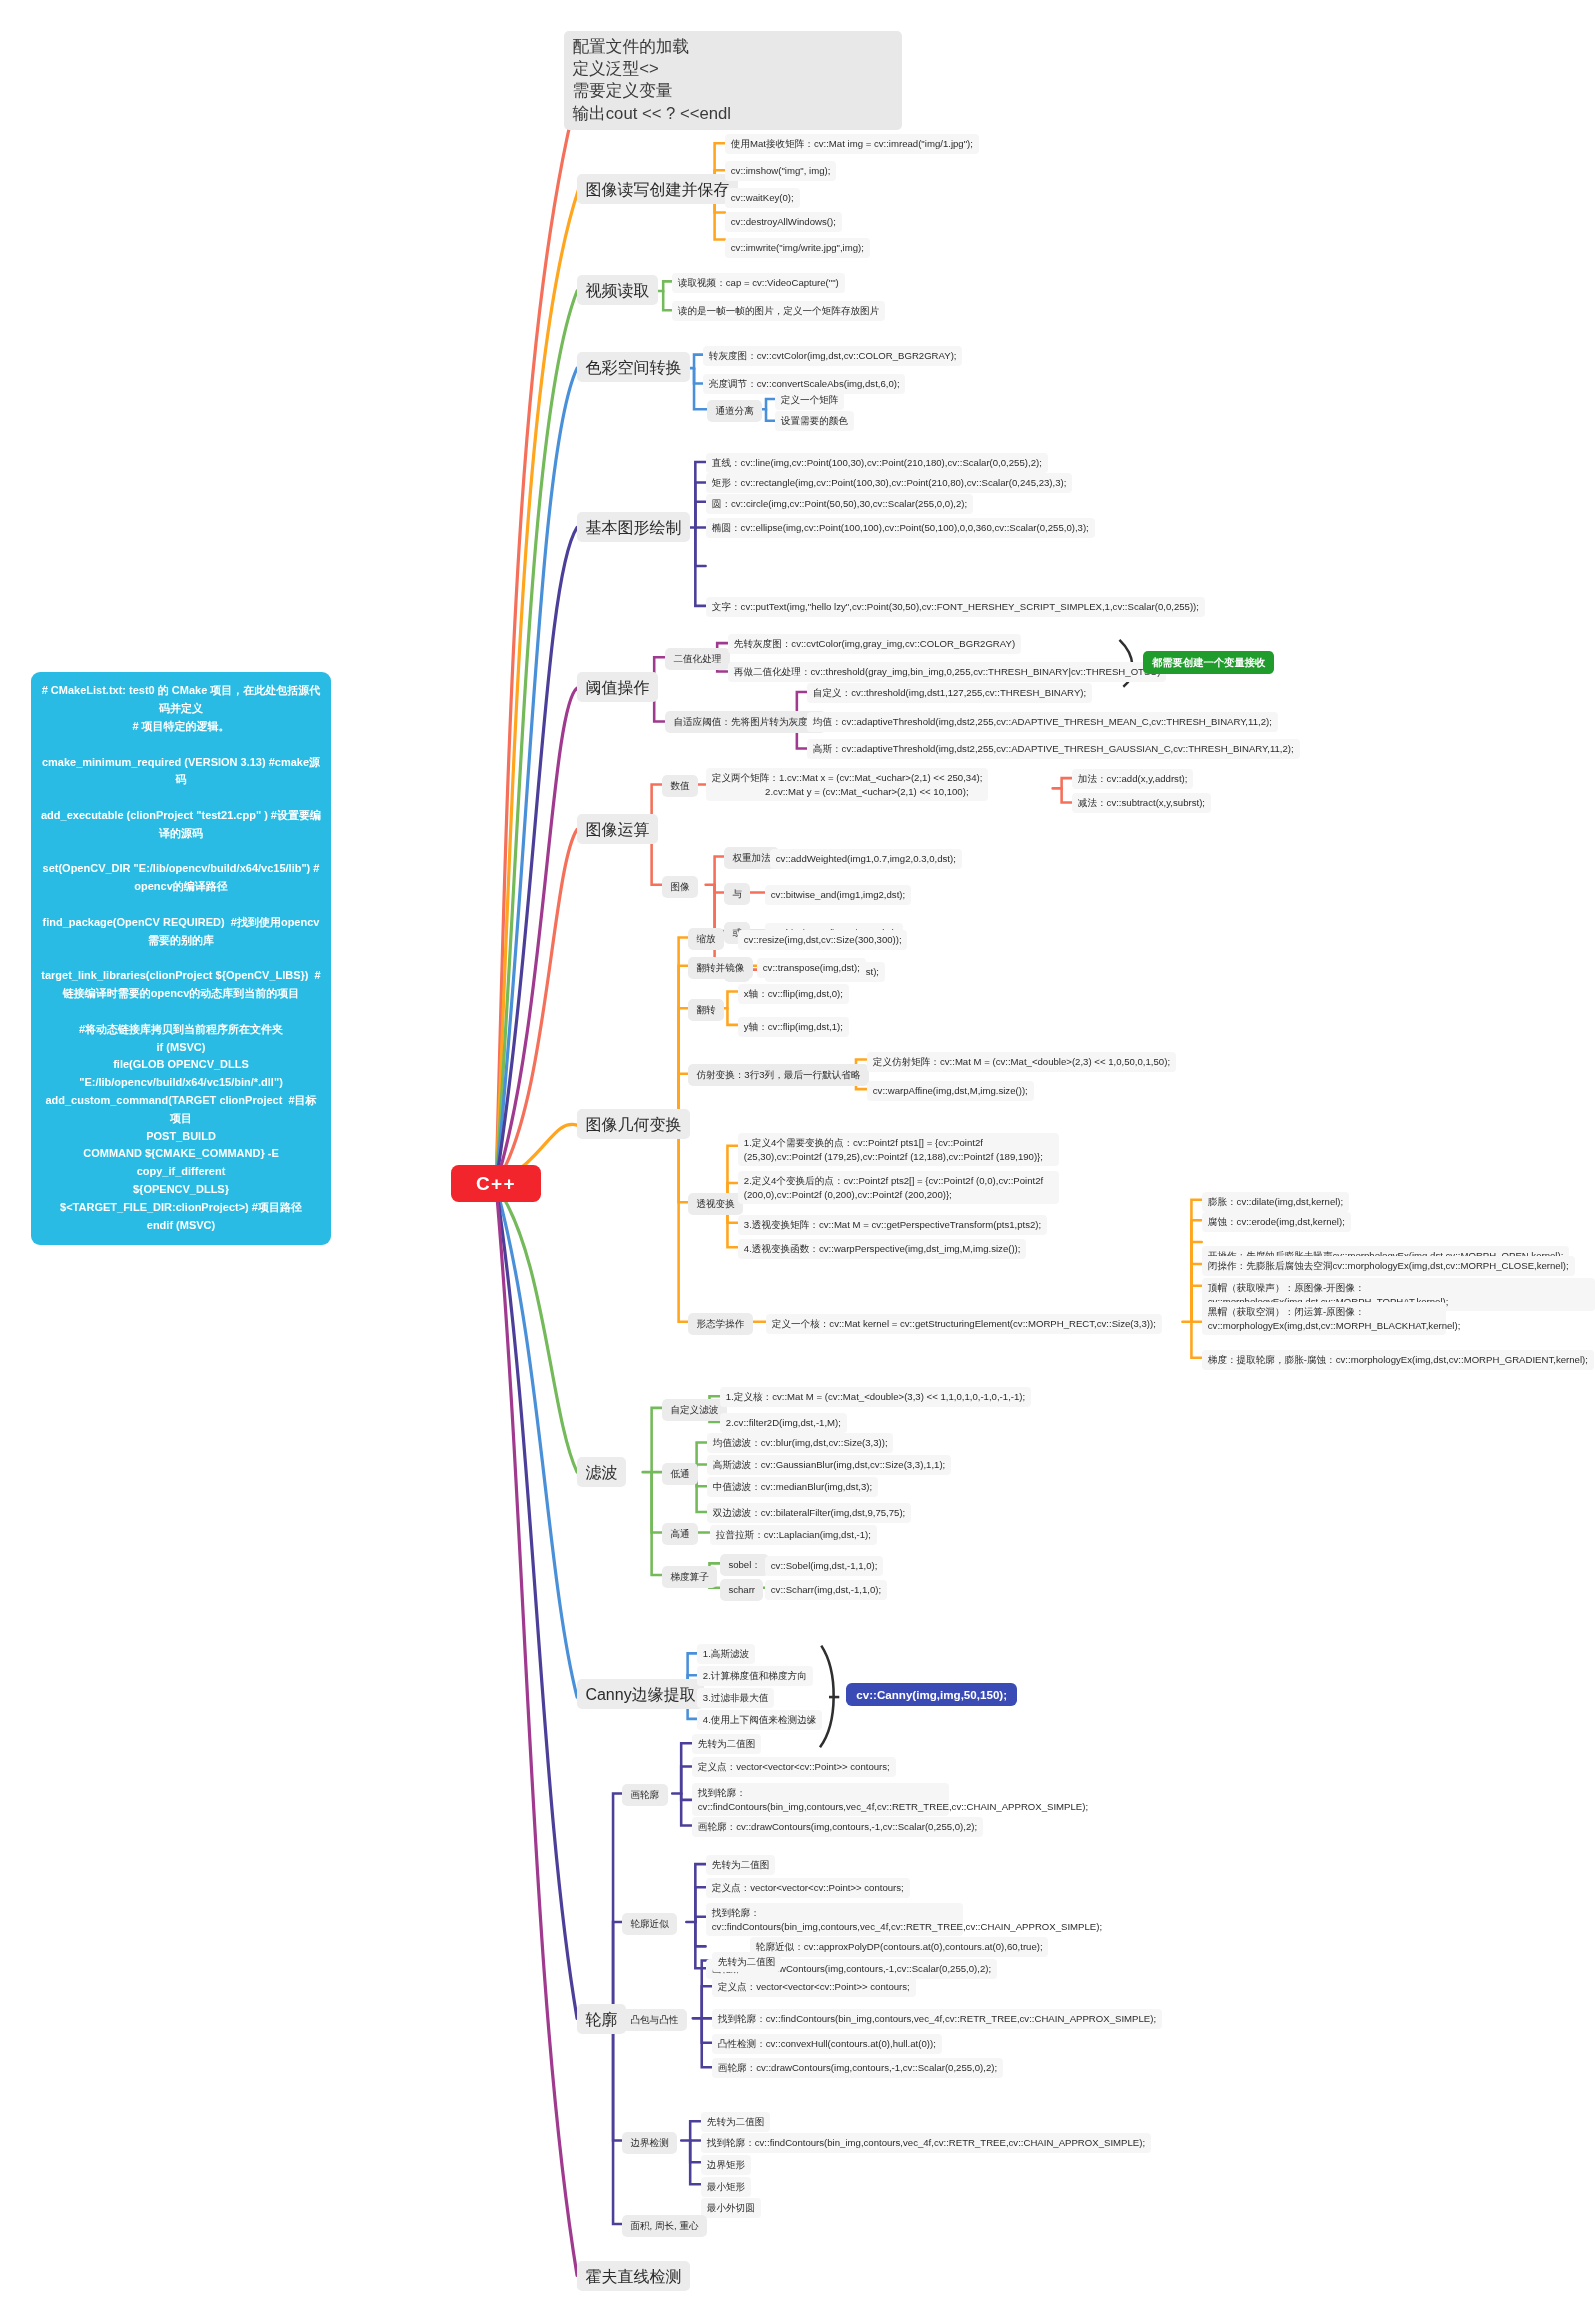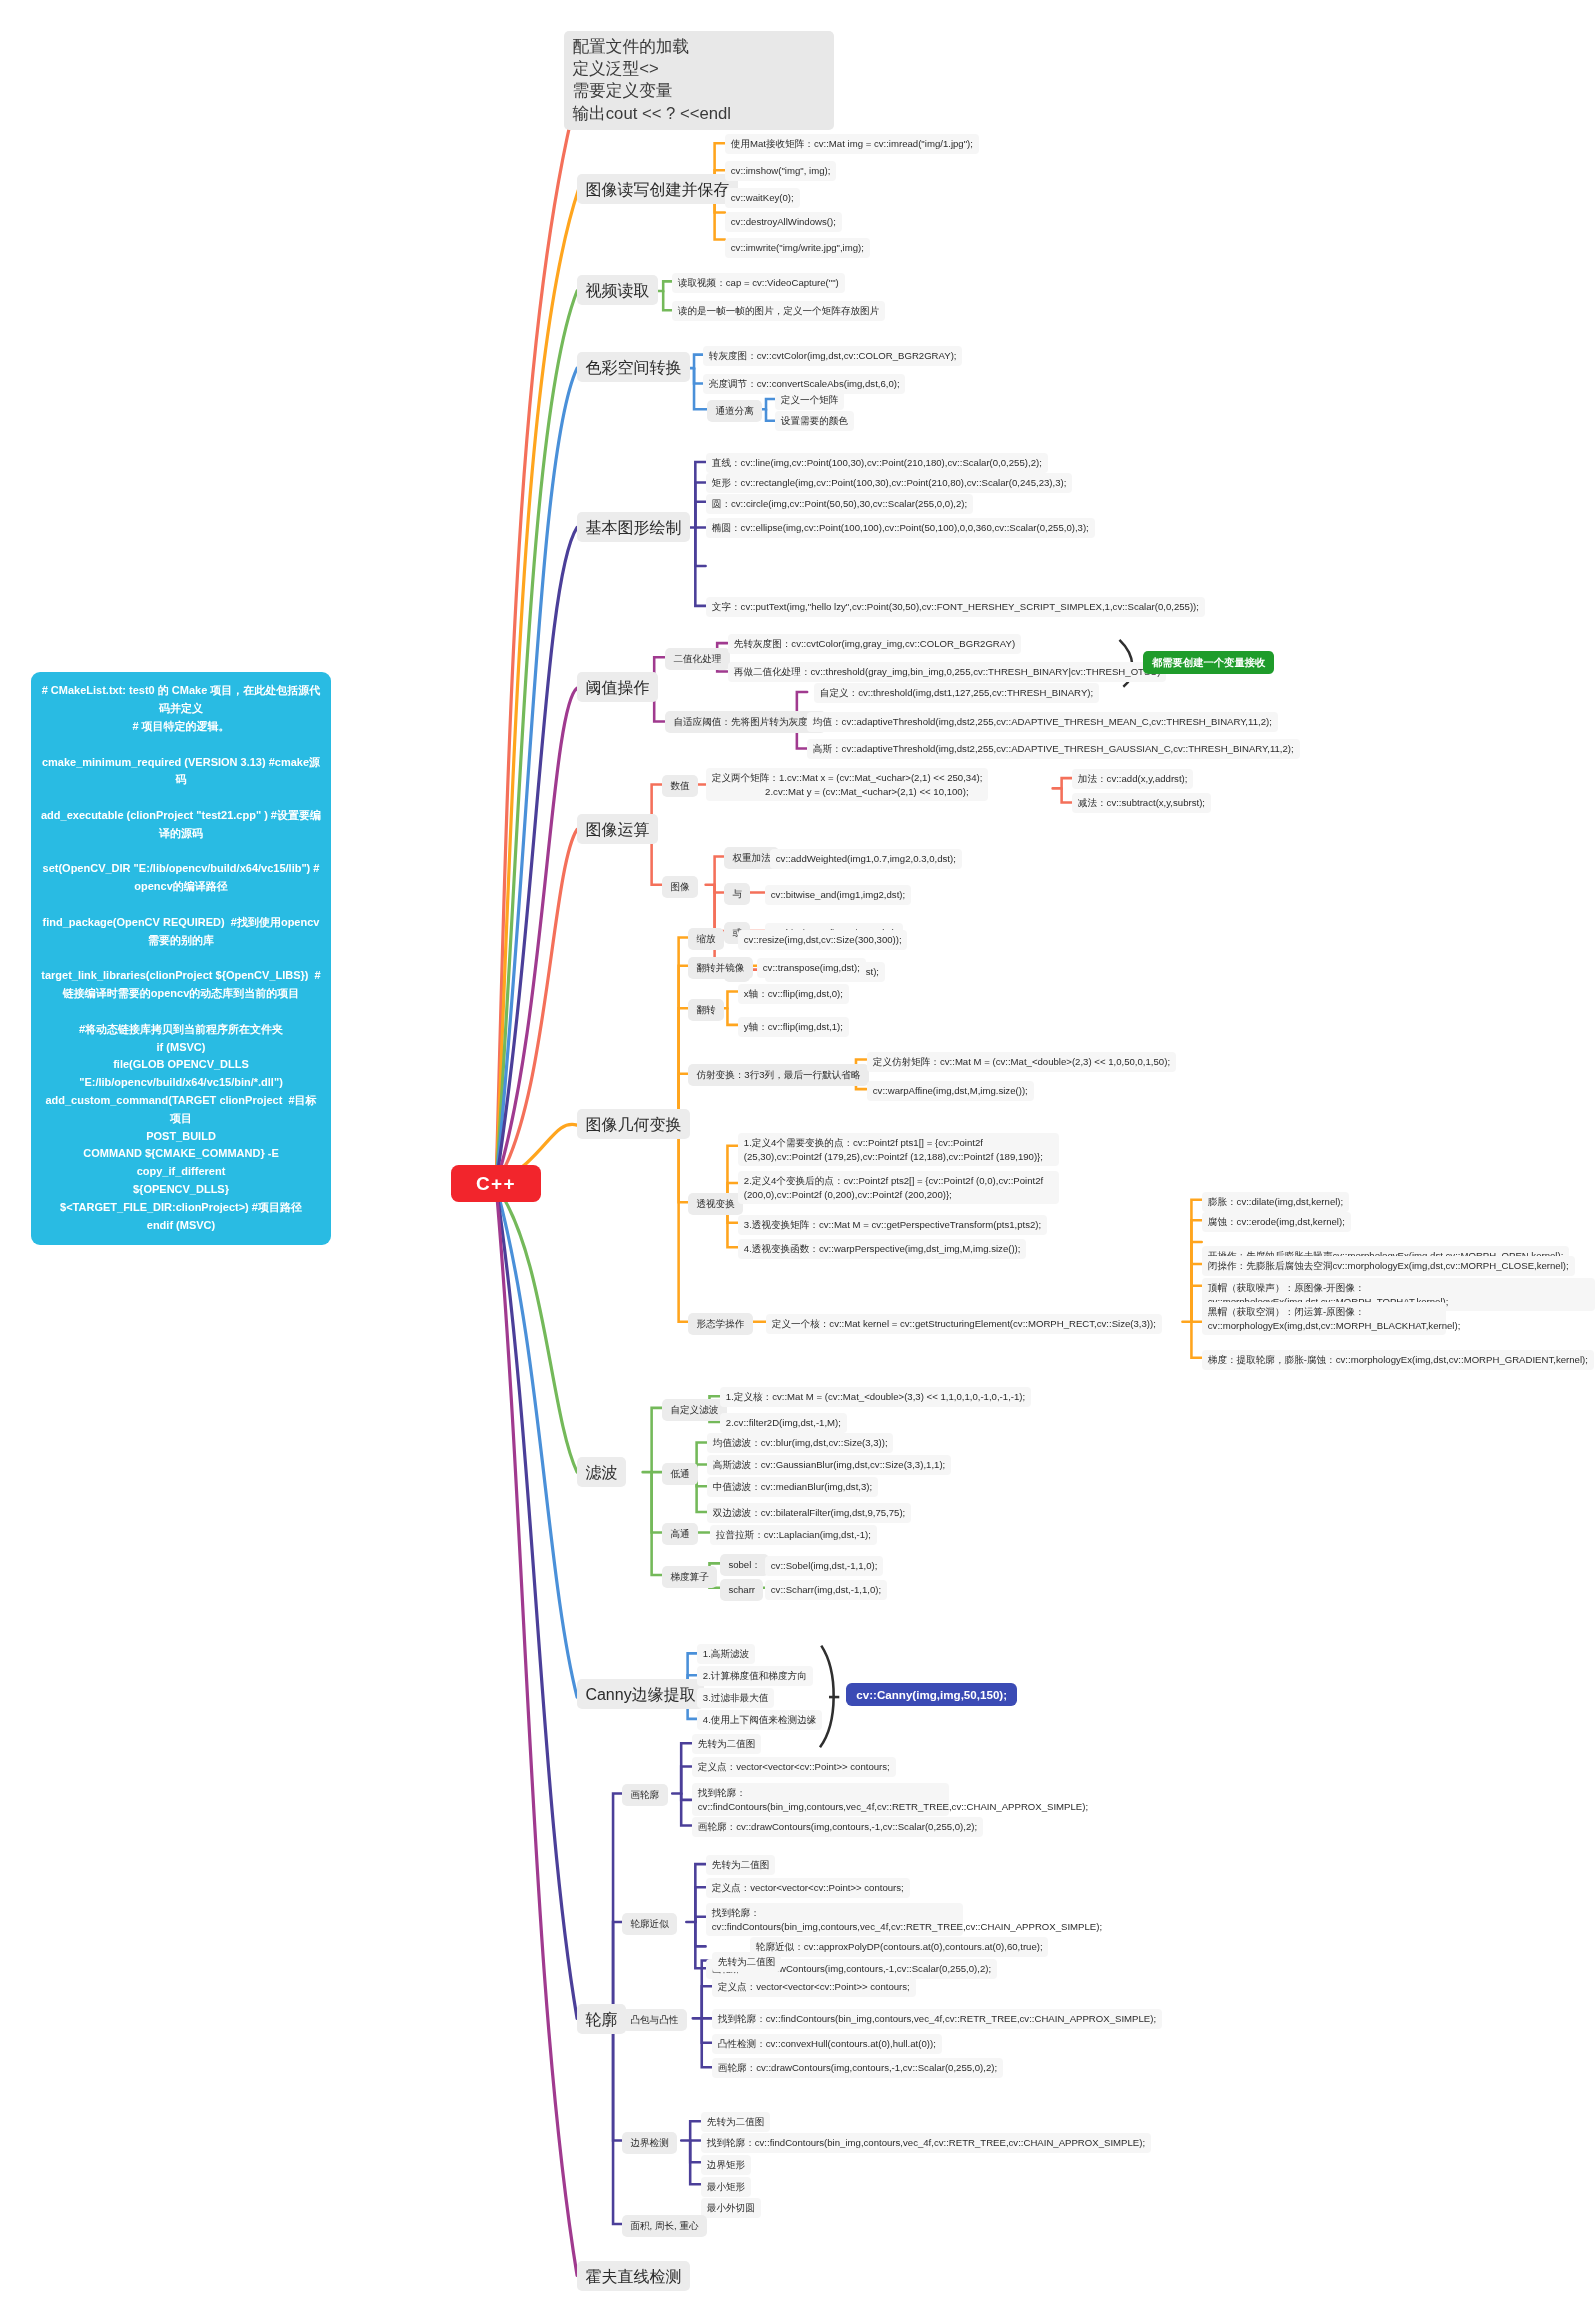--- a/index.html
+++ b/index.html
@@ -262,21 +262,21 @@
 #将动态链接库拷贝到当前程序所在文件夹
 if (MSVC)
 file(GLOB OPENCV_DLLS "E:/lib/opencv/build/x64/vc15/bin/*.dll")
 add_custom_command(TARGET clionProject  #目标项目
 POST_BUILD
 COMMAND ${CMAKE_COMMAND} -E copy_if_different
 ${OPENCV_DLLS}
 $&lt;TARGET_FILE_DIR:clionProject&gt;) #项目路径
 endif (MSVC)</div>
 
-  <div class="node big-note" style="left:564px; top:31px; width:270px; font-size:16.7px;">配置文件的加载
+  <div class="node big-note" style="left:564px; top:31px; width:338px; font-size:16.7px;">配置文件的加载
 定义泛型&lt;&gt;
 需要定义变量
 输出cout &lt;&lt; ? &lt;&lt;endl</div>
 
   <div class="node l1" style="left:577px; top:174px;">图像读写创建并保存</div>
   <div class="leaf l2" style="left:725px; top:134px;">使用Mat接收矩阵：cv::Mat img = cv::imread("img/1.jpg");</div>
   <div class="leaf l2" style="left:725px; top:161px;">cv::imshow("img", img);</div>
   <div class="leaf l2" style="left:725px; top:188px;">cv::waitKey(0);</div>
   <div class="leaf l2" style="left:725px; top:212px;">cv::destroyAllWindows();</div>
   <div class="leaf l2" style="left:725px; top:238px;">cv::imwrite("img/write.jpg",img);</div>
@@ -297,21 +297,21 @@
   <div class="leaf l2" style="left:706px; top:473px;">矩形：cv::rectangle(img,cv::Point(100,30),cv::Point(210,80),cv::Scalar(0,245,23),3);</div>
   <div class="leaf l2" style="left:706px; top:494px;">圆：cv::circle(img,cv::Point(50,50),30,cv::Scalar(255,0,0),2);</div>
   <div class="leaf l2" style="left:706px; top:518px;">椭圆：cv::ellipse(img,cv::Point(100,100),cv::Point(50,100),0,0,360,cv::Scalar(0,255,0),3);</div>
   <div class="leaf l2" style="left:706px; top:597px;">文字：cv::putText(img,"hello lzy",cv::Point(30,50),cv::FONT_HERSHEY_SCRIPT_SIMPLEX,1,cv::Scalar(0,0,255));</div>
 
   <div class="node l1" style="left:577px; top:672px;">阈值操作</div>
   <div class="node l2" style="left:665px; top:648px;">二值化处理</div>
   <div class="leaf l2" style="left:728px; top:634px;">先转灰度图：cv::cvtColor(img,gray_img,cv::COLOR_BGR2GRAY)</div>
   <div class="leaf l2" style="left:728px; top:662px;">再做二值化处理：cv::threshold(gray_img,bin_img,0,255,cv::THRESH_BINARY|cv::THRESH_OTSU)</div>
   <div class="node l2" style="left:665px; top:711px;">自适应阈值：先将图片转为灰度图</div>
-  <div class="leaf l2" style="left:807px; top:683px;margin-left:7px;">自定义：cv::threshold(img,dst1,127,255,cv::THRESH_BINARY);</div>
+  <div class="leaf l2" style="left:807px; top:683px;">自定义：cv::threshold(img,dst1,127,255,cv::THRESH_BINARY);</div>
   <div class="leaf l2" style="left:807px; top:712px;">均值：cv::adaptiveThreshold(img,dst2,255,cv::ADAPTIVE_THRESH_MEAN_C,cv::THRESH_BINARY,11,2);</div>
   <div class="leaf l2" style="left:807px; top:739px;">高斯：cv::adaptiveThreshold(img,dst2,255,cv::ADAPTIVE_THRESH_GAUSSIAN_C,cv::THRESH_BINARY,11,2);</div>
   <div class="badge-green" style="left:1143px; top:651px;">都需要创建一个变量接收</div>
 
   <div class="node l1" style="left:577px; top:814px;">图像运算</div>
   <div class="node l2" style="left:662px; top:775px;">数值</div>
   <div class="leaf l2" style="left:706px; top:768px;">定义两个矩阵：1.cv::Mat x = (cv::Mat_&lt;uchar&gt;(2,1) &lt;&lt; 250,34);
                     2.cv::Mat y = (cv::Mat_&lt;uchar&gt;(2,1) &lt;&lt; 10,100);</div>
   <div class="leaf l2" style="left:1072px; top:769px;">加法：cv::add(x,y,addrst);</div>
   <div class="leaf l2" style="left:1072px; top:793px;">减法：cv::subtract(x,y,subrst);</div>

